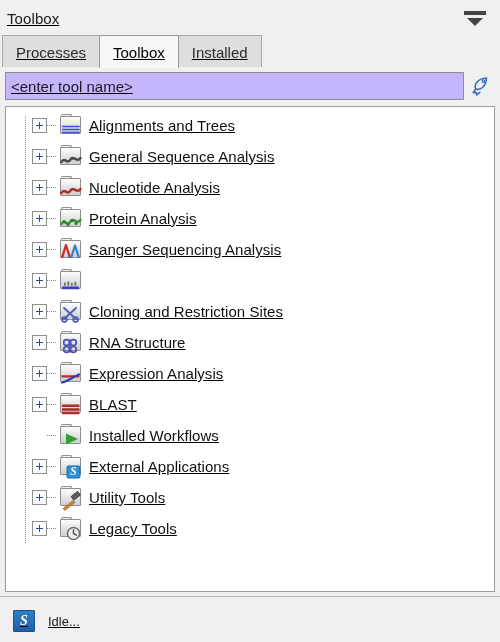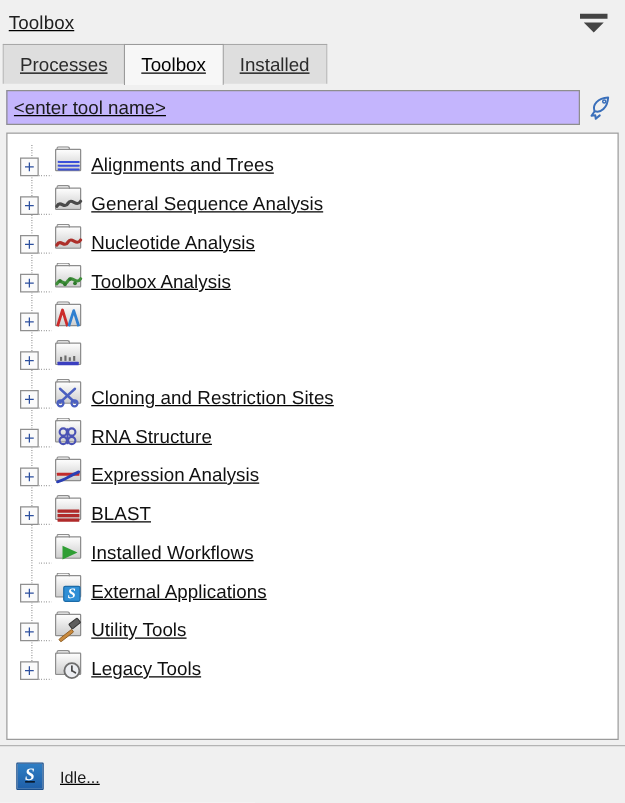--- a/index.html
+++ b/index.html
@@ -150,22 +150,22 @@
     top: 6px;
     bottom: 0;
     width: 1px;
     background-image: linear-gradient(to bottom, #8c8c8c 1px, transparent 1px);
     background-size: 1px 2px;
   }
   .tree-row {
     position: relative;
     height: 31px;
     display: flex;
-    align-items: flex-end;
-    padding-left: 10px;
+    align-items: center;
+    padding-left: 26px;
     box-sizing: border-box;
   }
   .expander {
     position: relative;
     flex: 0 0 15px;
     width: 15px;
     height: 15px;
     box-sizing: border-box;
     background: #fbfbfb;
     border: 1px solid #8f8f8f;
@@ -398,38 +398,39 @@
             <svg class="glyph" viewBox="0 0 26 24">
      <path d="M3.5 17 C6.5 11.5 9.5 20 12.5 14.5 C15.5 9.5 19 18.5 22.5 13" fill="none" stroke="#3f8f3a" stroke-width="2.6" stroke-linecap="round"></path>
      <g fill="#2f7a2c">
        <circle cx="6" cy="14.6" r="1.5"></circle>
                 <circle cx="10" cy="17.4" r="1.5"></circle>
        <circle cx="14" cy="13.2" r="1.5"></circle>
                 <circle cx="18" cy="16.6" r="1.5"></circle>
      </g>
             </svg>
           </div>
-          <div class="tree-label">Toolbox Analysis</div>
+          <div class="tree-label">Protein Analysis</div>
         </div>
         <div class="tree-row">
           <div class="expander">
             <span class="h"></span>
             <span class="v"></span>
           </div>
           <div class="stub"></div>
           <div class="tree-icon">
             <div class="folder">
               <div class="tab-lip"></div>
               <div class="back"></div>
             </div>
             <svg class="glyph" viewBox="0 0 26 24">
      <path d="M4 20 L8 7 L12 20" fill="none" stroke="#cc2b2b" stroke-width="2.2" stroke-linejoin="round"></path>
      <path d="M13 20 L17 7.5 L21 20" fill="none" stroke="#2f7fd0" stroke-width="2.2" stroke-linejoin="round"></path>
             </svg>
           </div>
+          <div class="tree-label">Sanger Sequencing Analysis</div>
         </div>
         <div class="tree-row">
           <div class="expander">
             <span class="h"></span>
             <span class="v"></span>
           </div>
           <div class="stub"></div>
           <div class="tree-icon">
             <div class="folder">
               <div class="tab-lip"></div>

